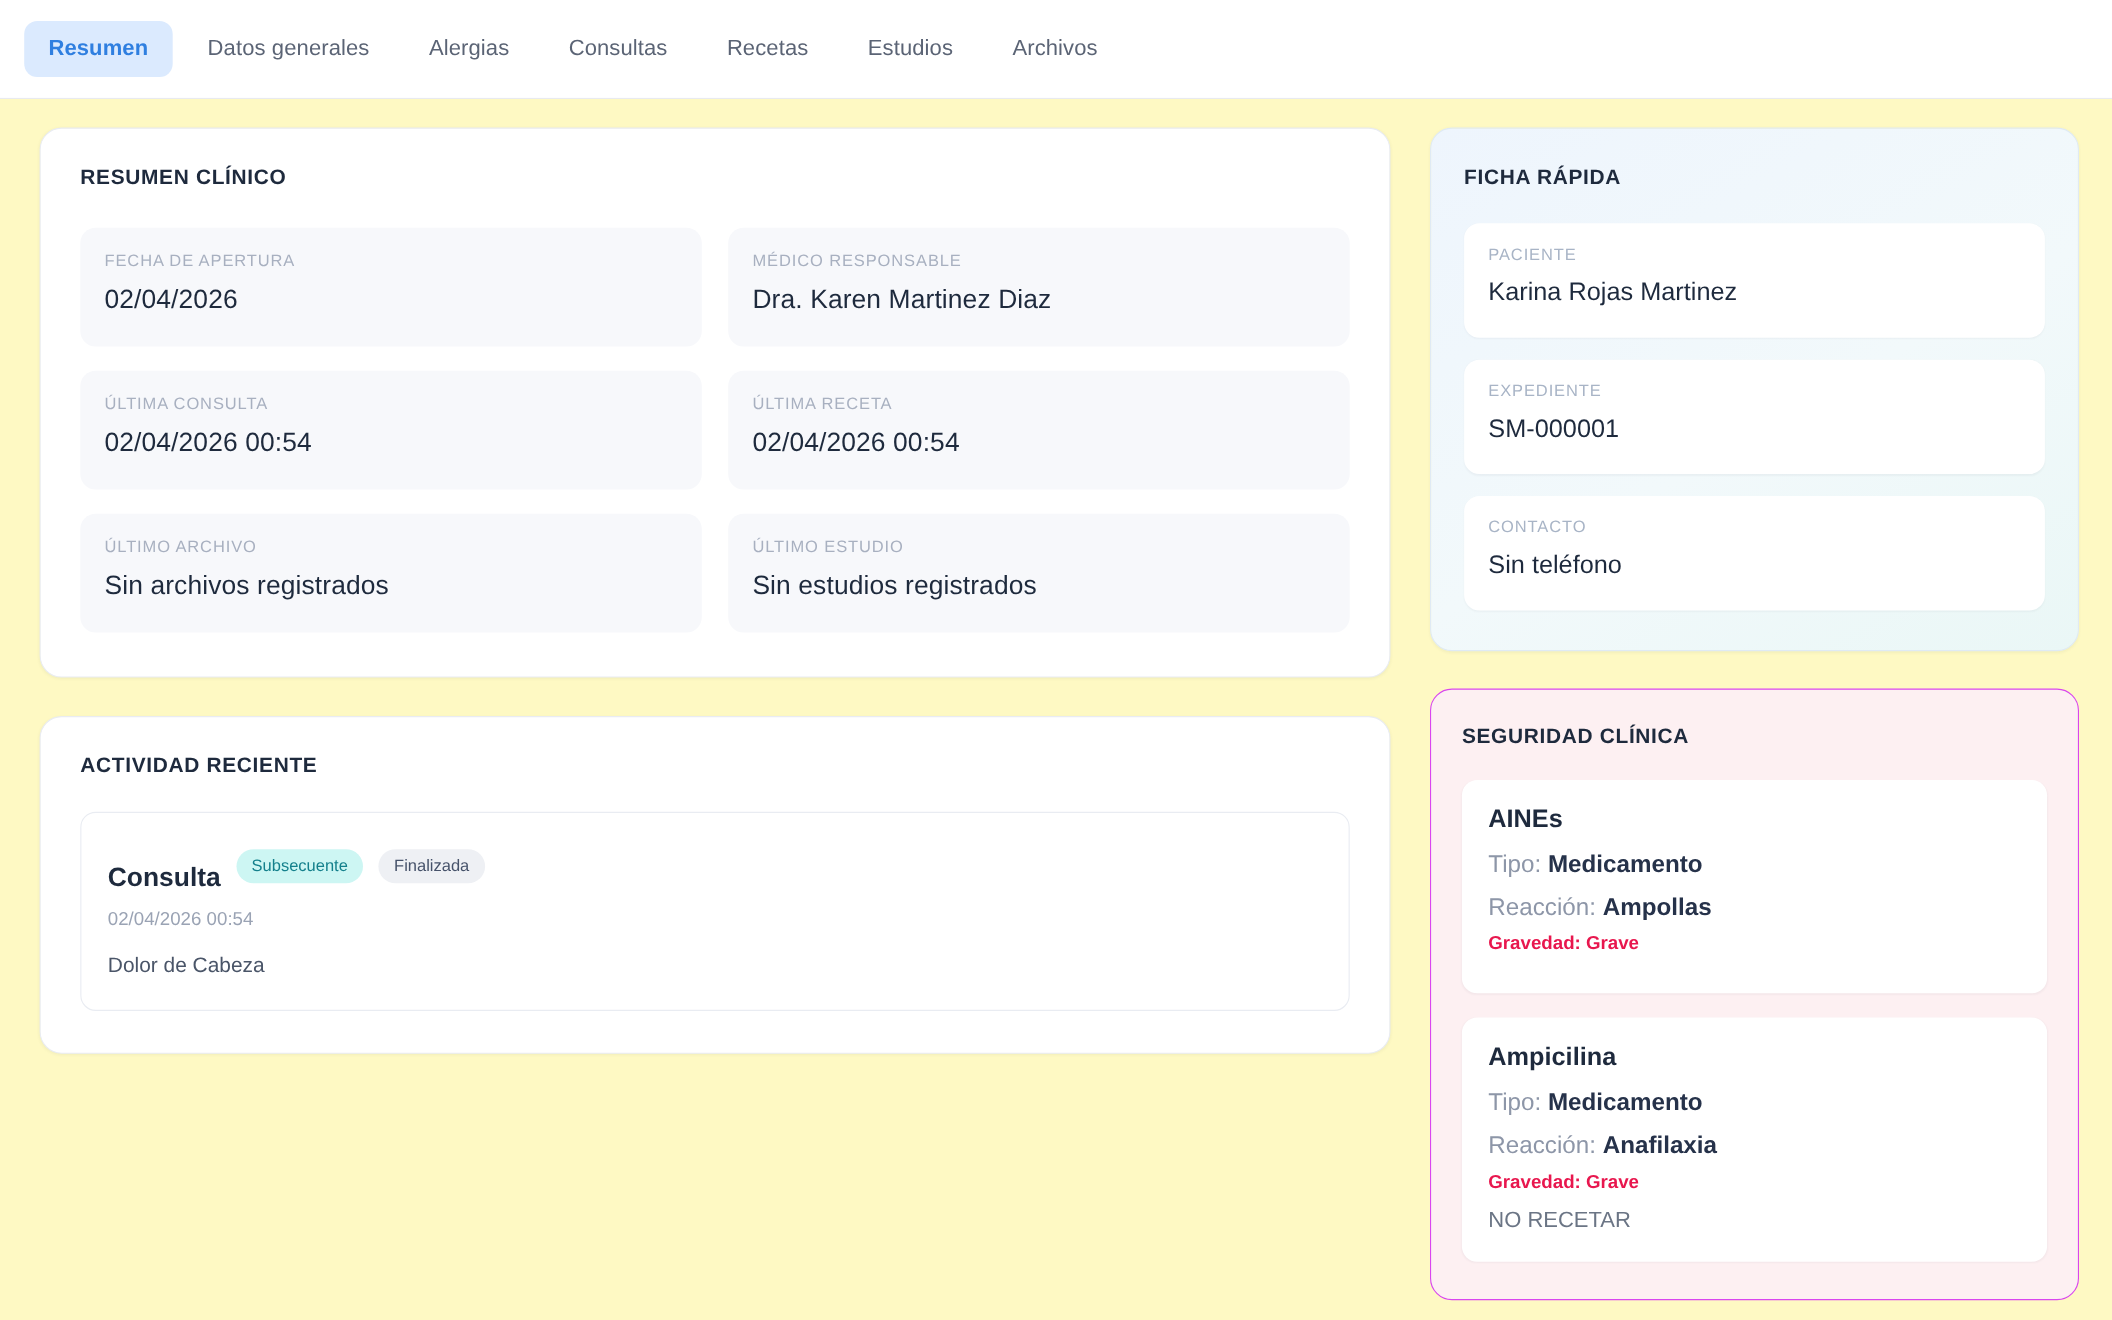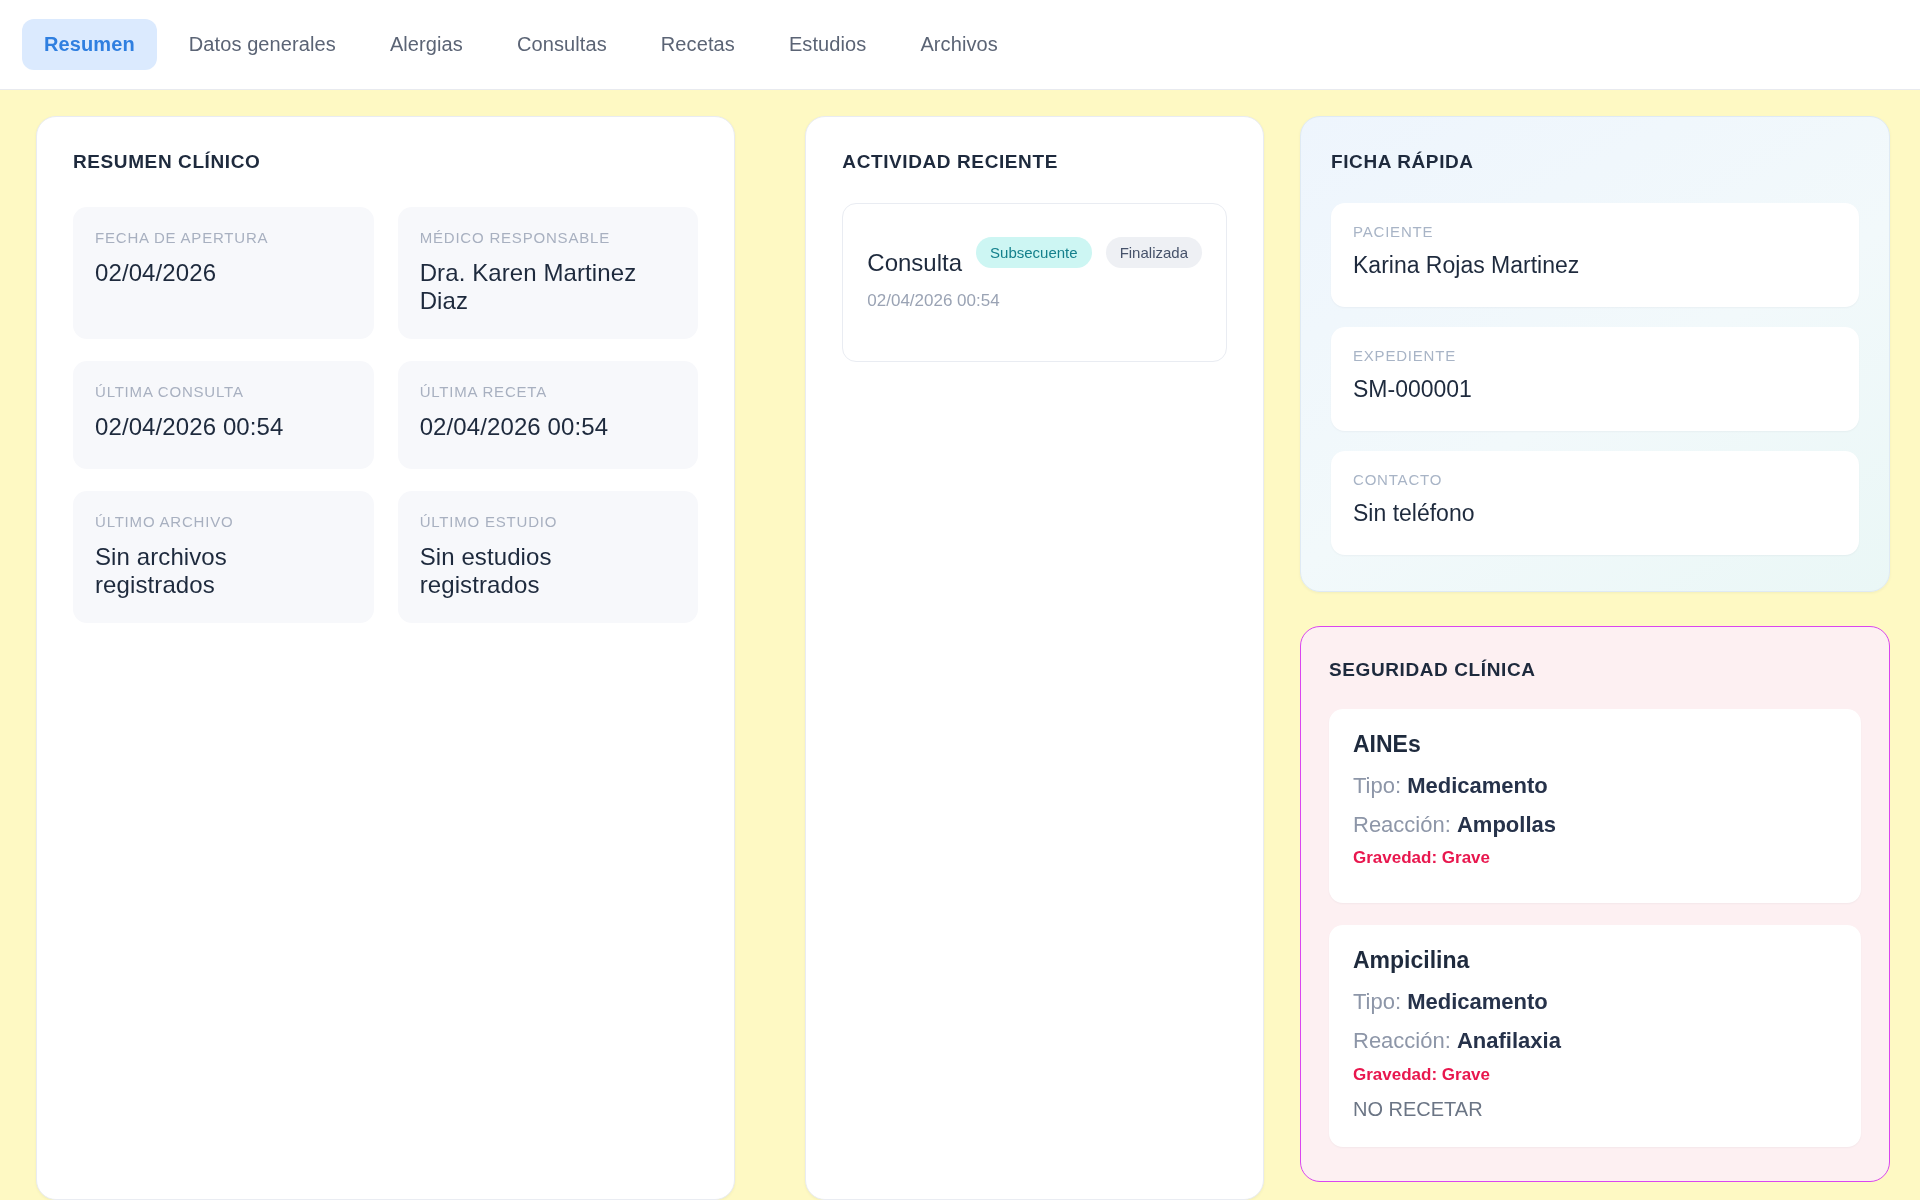--- a/index.html
+++ b/index.html
@@ -48,21 +48,21 @@
   }
 
   
   .content {
     flex: 1 1 auto;
     display: flex;
     gap: 36px;
     padding: 26px 30px 0 36px;
     overflow: hidden;
   }
-  .col-left  { width: 1228px; flex: 0 0 1228px; display: flex; flex-direction: row; gap: 70px; }
+  .col-left  { width: 1228px; flex: 0 0 1228px; display: flex; flex-direction: column; gap: 35px; }
   .col-right { flex: 1 1 auto; display: flex; flex-direction: column; gap: 34px; }
 
   
   .card {
     background: #ffffff;
     border: 1px solid #e9ecf2;
     border-radius: 20px;
     box-shadow: 0 1px 3px rgba(20,30,60,.05);
   }
   .card-title {
@@ -109,21 +109,21 @@
     padding: 24px 24px 28px 24px;
   }
   .activity-head {
     display: flex;
     align-items: center;
     gap: 14px;
     margin-bottom: 14px;
   }
   .activity-type {
     font-size: 24px;
-    font-weight: 400;
+    font-weight: 700;
     color: #1e2a3d;
     margin-top: 21px;
   }
   .badge {
     font-size: 15px;
     padding: 7px 14px;
     border-radius: 999px;
     white-space: nowrap;
   }
   .badge-cyan { background: #cdf6f3; color: #14808c; }
@@ -276,20 +276,21 @@
       <div class="card actividad">
         <div class="card-title">ACTIVIDAD RECIENTE</div>
 
         <div class="activity-item">
           <div class="activity-head">
             <span class="activity-type">Consulta</span>
             <span class="badge badge-cyan">Subsecuente</span>
             <span class="badge badge-gray">Finalizada</span>
           </div>
           <div class="activity-date">02/04/2026 00:54</div>
+          <div class="activity-reason">Dolor de Cabeza</div>
         </div>
       </div>
 
     </div>
 
     <div class="col-right">
 
       <div class="ficha">
         <div class="card-title">FICHA RÁPIDA</div>
 

